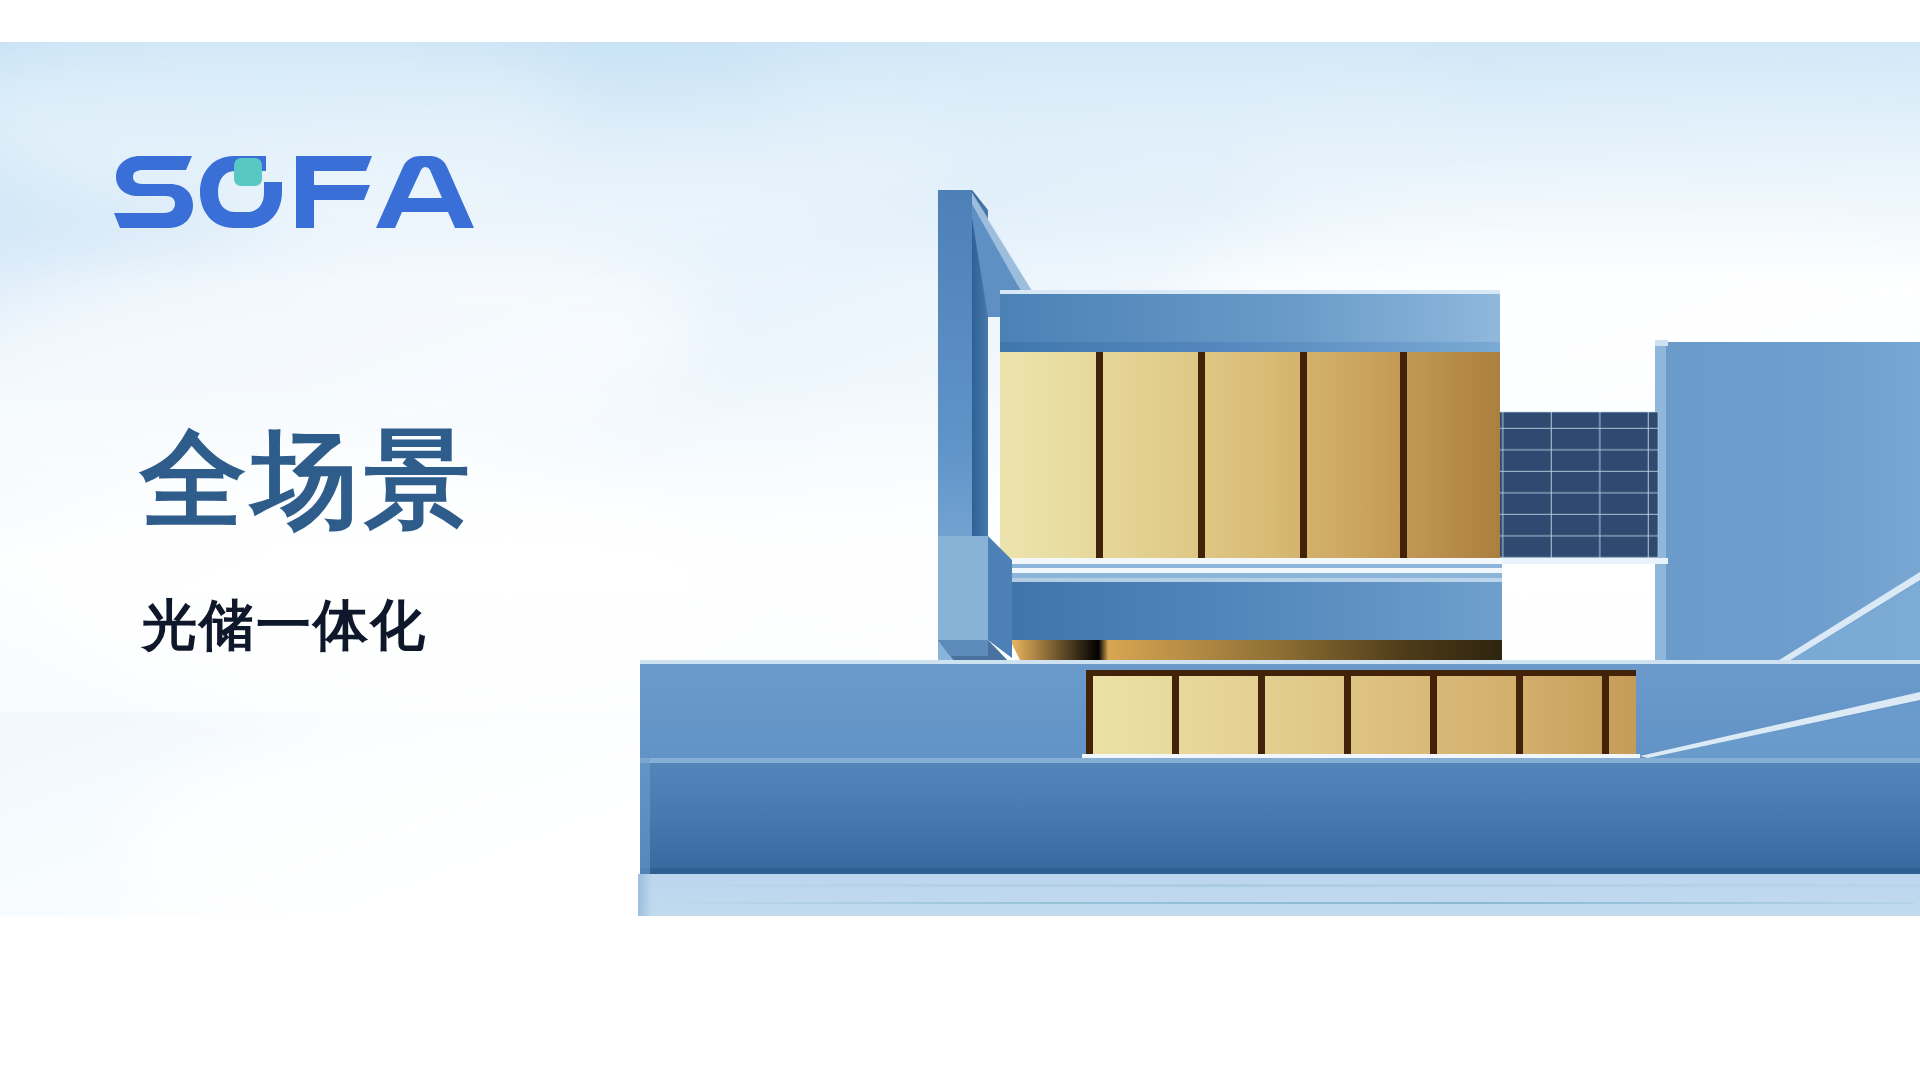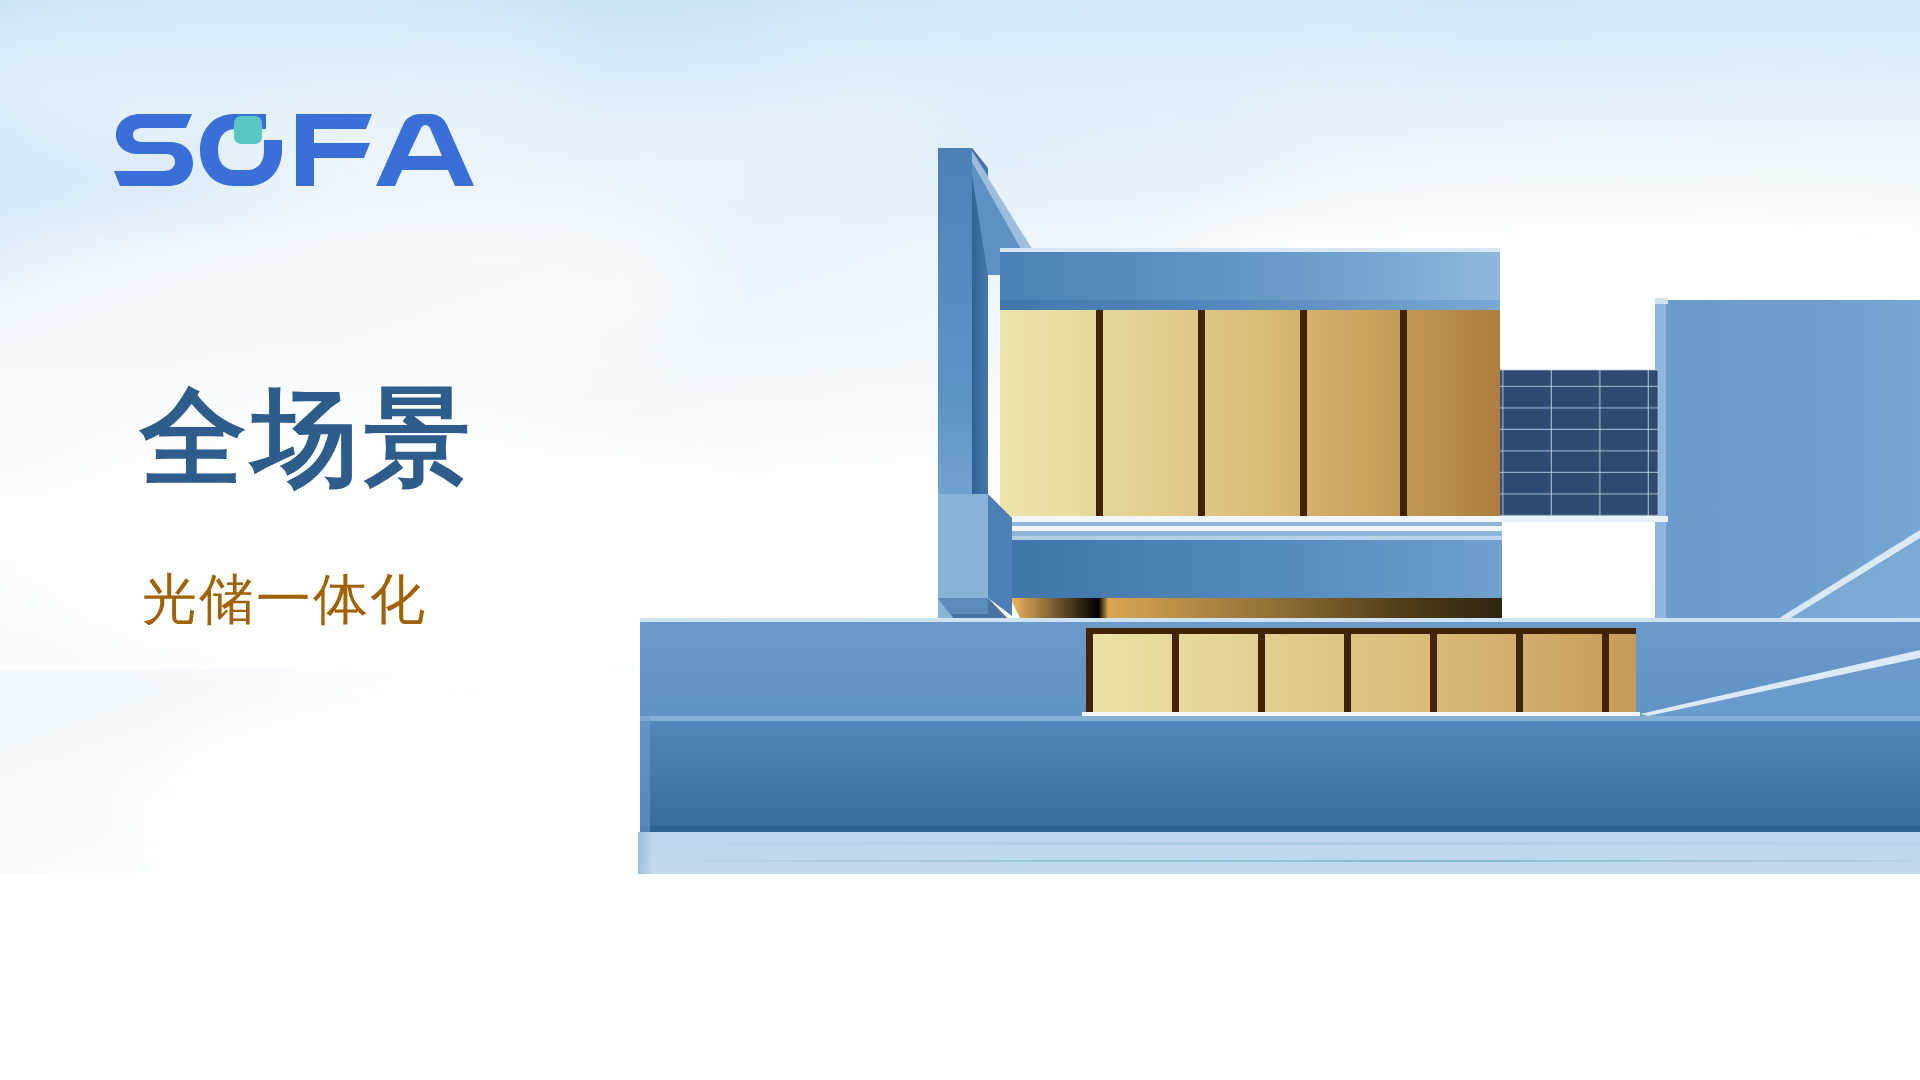--- a/index.html
+++ b/index.html
@@ -7,20 +7,21 @@
     padding: 0;
     background: #ffffff;
   }
   #stage {
     position: relative;
     width: 1920px;
     height: 874px;
     overflow: hidden;
     font-family: "Liberation Sans", "DejaVu Sans", sans-serif;
     background: #f4fafe;
+    margin-top: 42px;
   }
 
   
   .sky {
     position: absolute;
     inset: 0;
     background:
       linear-gradient(160deg, #cfe6f7 0%, #dcecf9 16%, #eaf4fc 34%, #f6fbfe 52%, #ffffff 68%, #fbfdff 82%, #f2f8fd 100%);
   }
   .cloud {
@@ -55,26 +56,26 @@
     line-height: 1.12;
     font-weight: 700;
     letter-spacing: 6px;
     color: #2e5d8c;
     text-shadow: 0 2px 5px rgba(255,255,255,.55);
     white-space: nowrap;
   }
   .subtitle {
     position: absolute;
     left: 142px;
-    top: 562px;
+    top: 546px;
     font-size: 55px;
     line-height: 1.38;
-    font-weight: 400;
+    font-weight: 700;
     letter-spacing: 2px;
-    color: #a16207;
+    color: #0f172a;
     white-space: nowrap;
   }
   .subtitle .line { display: block; }
 
   
   .building { position: absolute; left: 0; top: 0; width: 1920px; height: 1080px; }
   .building svg { display:block; }
 
   
   .water {

